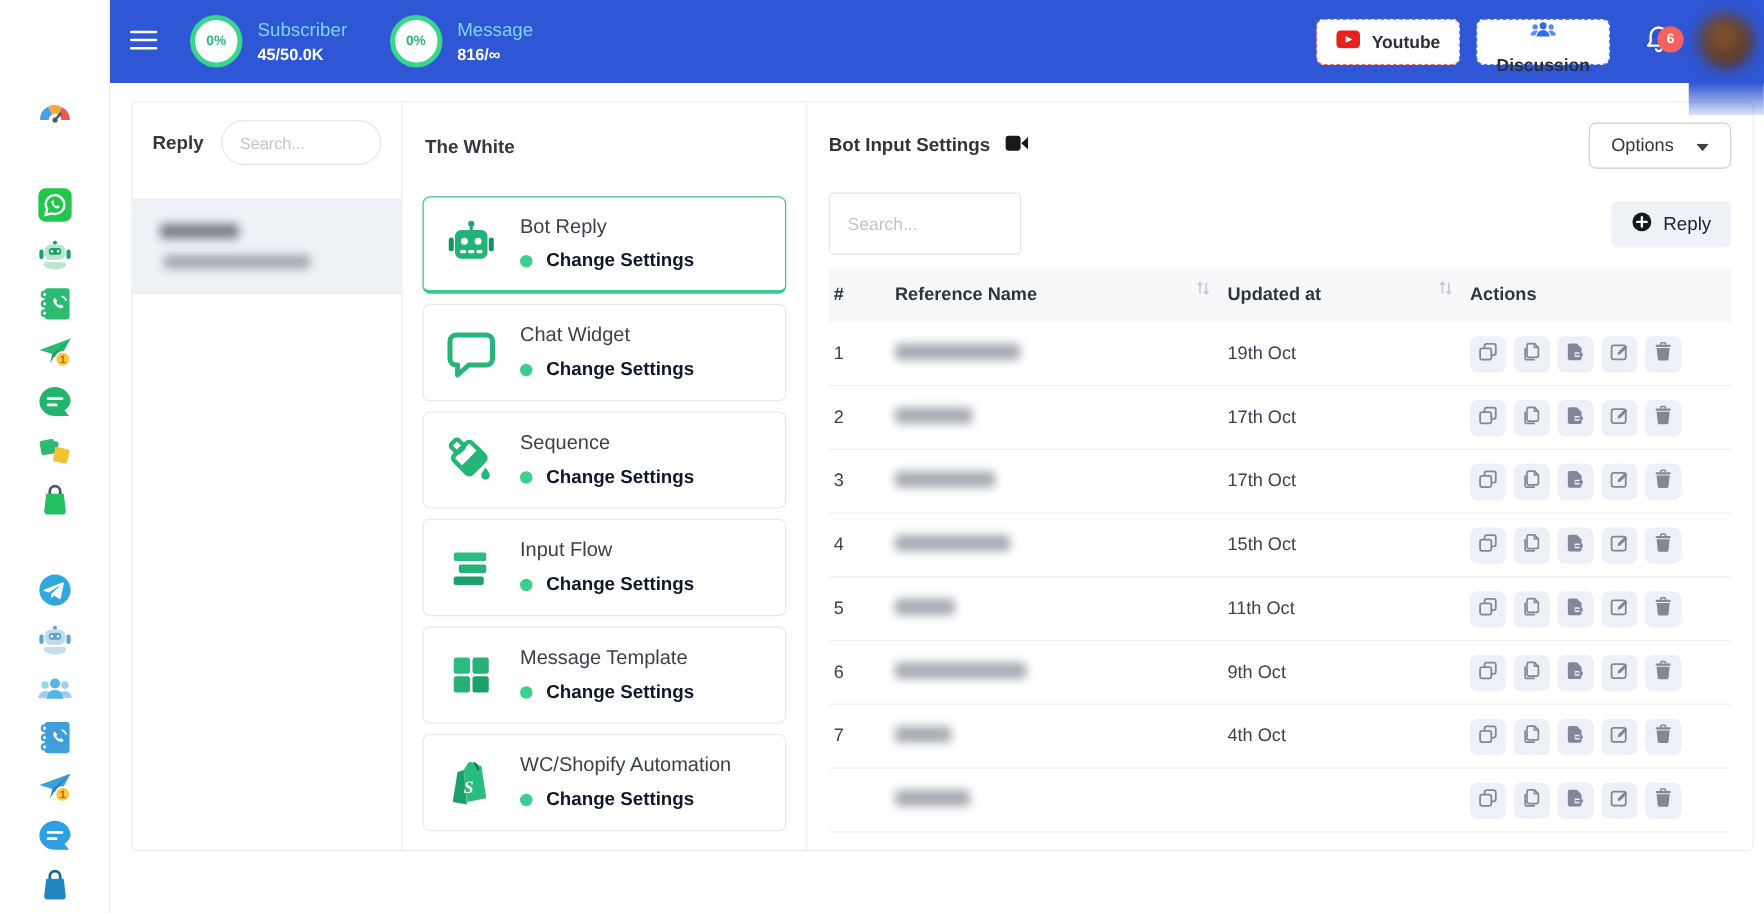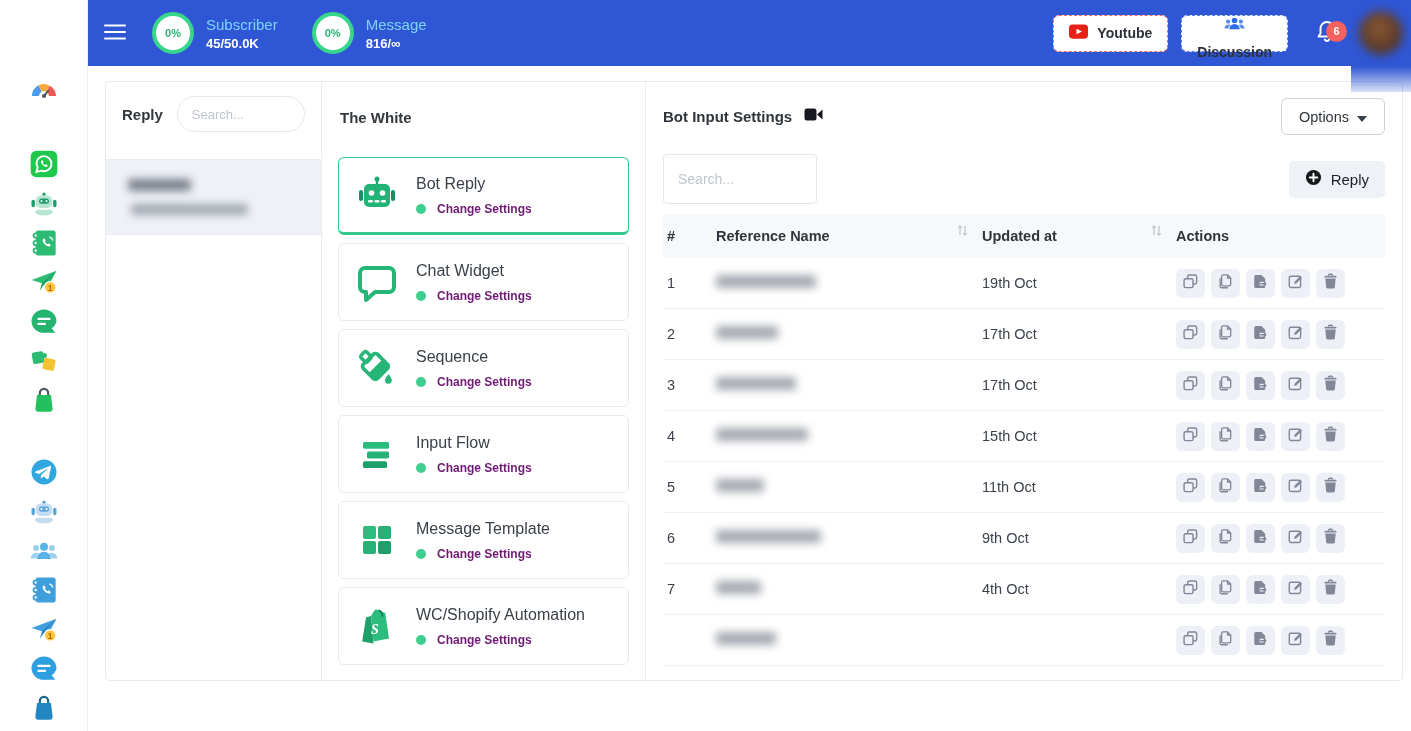--- a/index.html
+++ b/index.html
@@ -69,28 +69,28 @@
   .col2 { padding:14px 16px 0; }
   .col2-title { font-size:15px; font-weight:700; color:#32383e; margin:13px 2px 31px; }
   .nav-card { border:1px solid #e7e9ee; border-radius:6px; height:78px; margin-bottom:8px;
     display:flex; align-items:center; padding:0 16px; background:#fff; cursor:pointer; }
   .nav-card.active { border-color:#35c98a; border-bottom:3px solid #35c98a; }
   .nav-ic { width:46px; margin-right:15px; display:flex; }
   .nav-ic svg { width:44px; height:44px; }
   .nav-title { font-size:16px; color:#3a4149; }
   .nav-link-row { display:flex; align-items:center; margin-top:9px; }
   .dot { width:10px; height:10px; background:#3ecf8e; border-radius:50%; display:inline-block; margin-right:11px; }
-  .chg { font-size:12px; font-weight:700; color:#701a75; text-decoration:none; cursor:pointer; }
+  .chg { font-size:15px; font-weight:700; color:#0f172a; text-decoration:none; cursor:pointer; }
 
   
   .col3 { padding:16px 17px 0; }
   .col3-head { display:flex; justify-content:space-between; align-items:center; }
   .col3-title-wrap { display:flex; align-items:center; gap:12px; }
   .col3-title { font-size:15px; font-weight:700; color:#2f353b; }
-  .options { display:flex; align-items:center; gap:8px; background:#fff; border:1px solid #cdd2d9;
+  .options { display:flex; align-items:center; gap:18px; background:#fff; border:1px solid #cdd2d9;
     border-radius:6px; padding:0 17px; height:37px; font-size:14.5px; color:#2f353b; cursor:pointer; font-family:inherit; }
   .toolbar { display:flex; align-items:center; margin-top:19px; }
   .sq { width:154px; height:50px; border:1px solid #e3e6eb; border-radius:4px; padding:0 14px;
     font-size:14px; outline:none; font-family:inherit; }
   .create { display:flex; align-items:center; gap:9px; background:#eef1f6; border:none; border-radius:5px;
     padding:0 16px; height:37px; font-size:15px; color:#1d2228; cursor:pointer; font-family:inherit; }
   .table { margin-top:10px; }
   .thead, .trow { display:grid; grid-template-columns:49px 266px 194px 1fr; padding:0 4px; }
   .thead { background:#f7f8fa; align-items:flex-start; padding-top:14px; padding-bottom:14px;
     font-weight:700; font-size:14.5px; color:#2f353b; }

